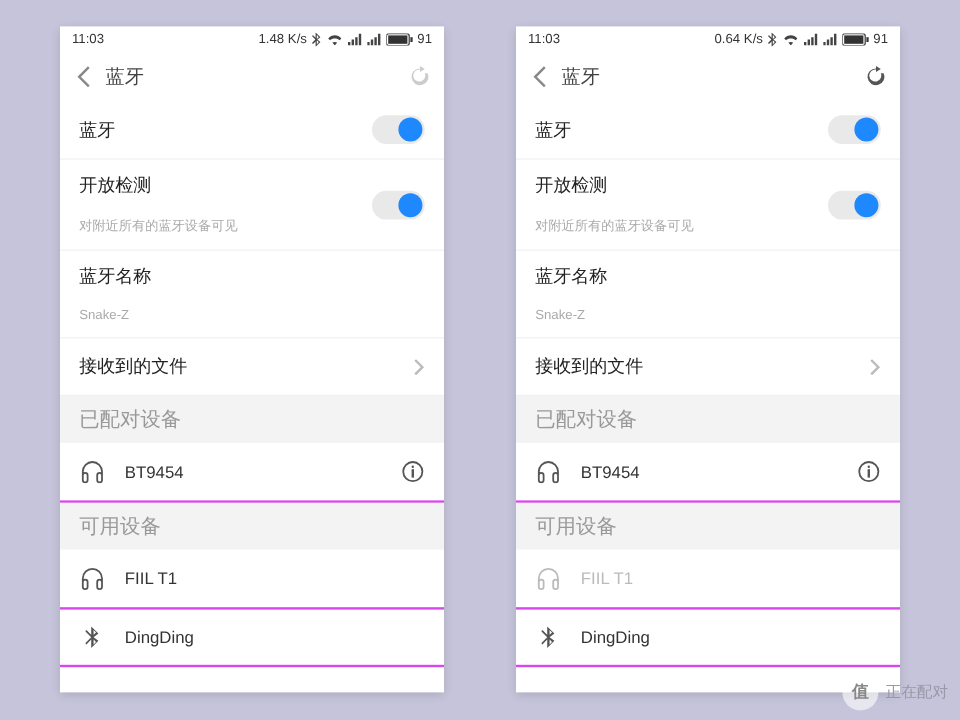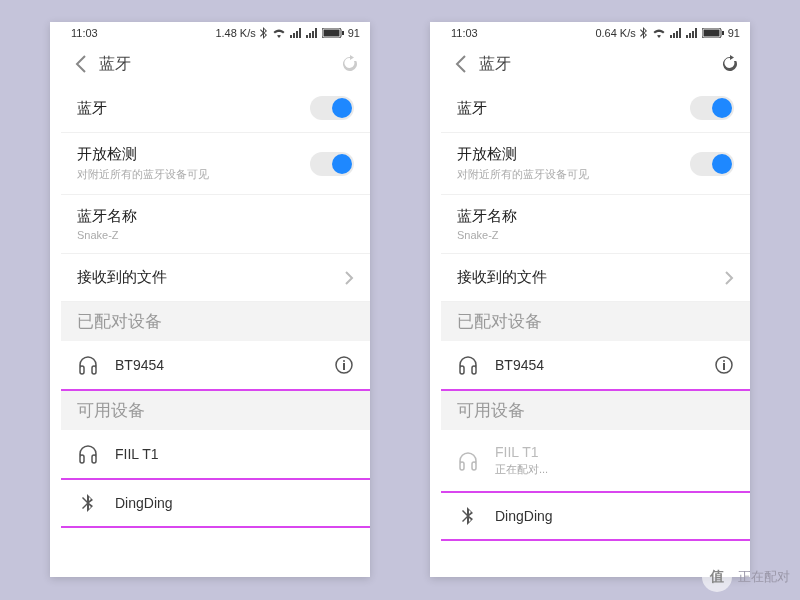--- a/index.html
+++ b/index.html
@@ -9,21 +9,20 @@
     font-family: -apple-system, "Helvetica Neue", Arial, sans-serif;
     position: relative;
   }
   .phones { display: flex; gap: 60px; justify-content: center; padding-top: 22px; }
   .phone {
     width: 320px; height: 555px;
     background: #fff;
     display: flex; flex-direction: column;
     font-size: 14px; color: #222;
     box-shadow: 0 2px 8px rgba(0,0,0,0.15);
-    padding-left: 11px;
   }
   .statusbar {
     height: 22px; display: flex; align-items: center;
     padding: 0 10px; font-size: 11px; color: #333;
   }
   .statusbar .sb-left { flex: 0 0 auto; }
   .statusbar .sb-right { margin-left: auto; display: flex; align-items: center; gap: 4px; }
   .sb-right svg { display: block; }
   .navbar {
     height: 40px; display: flex; align-items: center; padding: 0 8px;
@@ -31,21 +30,21 @@
   .navbar .back { width: 24px; height: 24px; display:flex;align-items:center;justify-content:center; }
   .navbar .title { font-size: 16px; margin-left: 6px; color: #444; }
   .navbar .refresh { margin-left: auto; width: 24px; height: 24px; display:flex;align-items:center;justify-content:center; }
   .row {
     display: flex; align-items: center;
     padding: 12px 16px; border-bottom: 1px solid #f0f0f0;
     min-height: 48px;
   }
   .row .rowtext { flex: 1; }
   .row .label { font-size: 15px; color: #222; }
-  .row .sub { font-size: 11px; color: #aaa; margin-top: 3px; }
+  .row .sub { font-size: 11px; color: #aaa; margin-top: 17px; }
   .toggle {
     width: 44px; height: 24px; border-radius: 12px;
     background: #e9e9e9; position: relative; flex: 0 0 auto;
   }
   .toggle::after {
     content: ""; position: absolute; top: 2px; right: 2px;
     width: 20px; height: 20px; border-radius: 50%;
     background: #1e88ff;
   }
   .section-hdr {
@@ -272,21 +271,20 @@
 
     <div class="section-hdr">可用设备</div>
     <div class="dev-row faded">
       <div class="dev-icon">
           <svg width="20" height="20" viewBox="0 0 20 20">
             <path d="M2 13v-3a8 8 0 0 1 16 0v3M2 13a2 2 0 0 1 4 0v4a2 2 0 0 1-4 0zM14 13a2 2 0 0 1 4 0v4a2 2 0 0 1-4 0z" fill="none" stroke="#bbb" stroke-width="1.5"></path>
           </svg>
         </div>
       <div class="dev-text">
         <div class="dev-name">FIIL T1</div>
-        <div class="dev-status">正在配对...</div>
       </div>
     </div>
     <div class="dev-row">
       <div class="dev-icon">
           <svg width="12" height="18" viewBox="0 0 12 18">
             <path d="M5 0v7L1 3 0 4l5 5-5 5 1 1 4-4v7l6-6-4-3 4-3-6-6zm2 3l2 2-2 2zm0 8l2 2-2 2z" fill="#555"></path>
           </svg>
         </div>
       <div class="dev-text">
           <div class="dev-name">DingDing</div>

